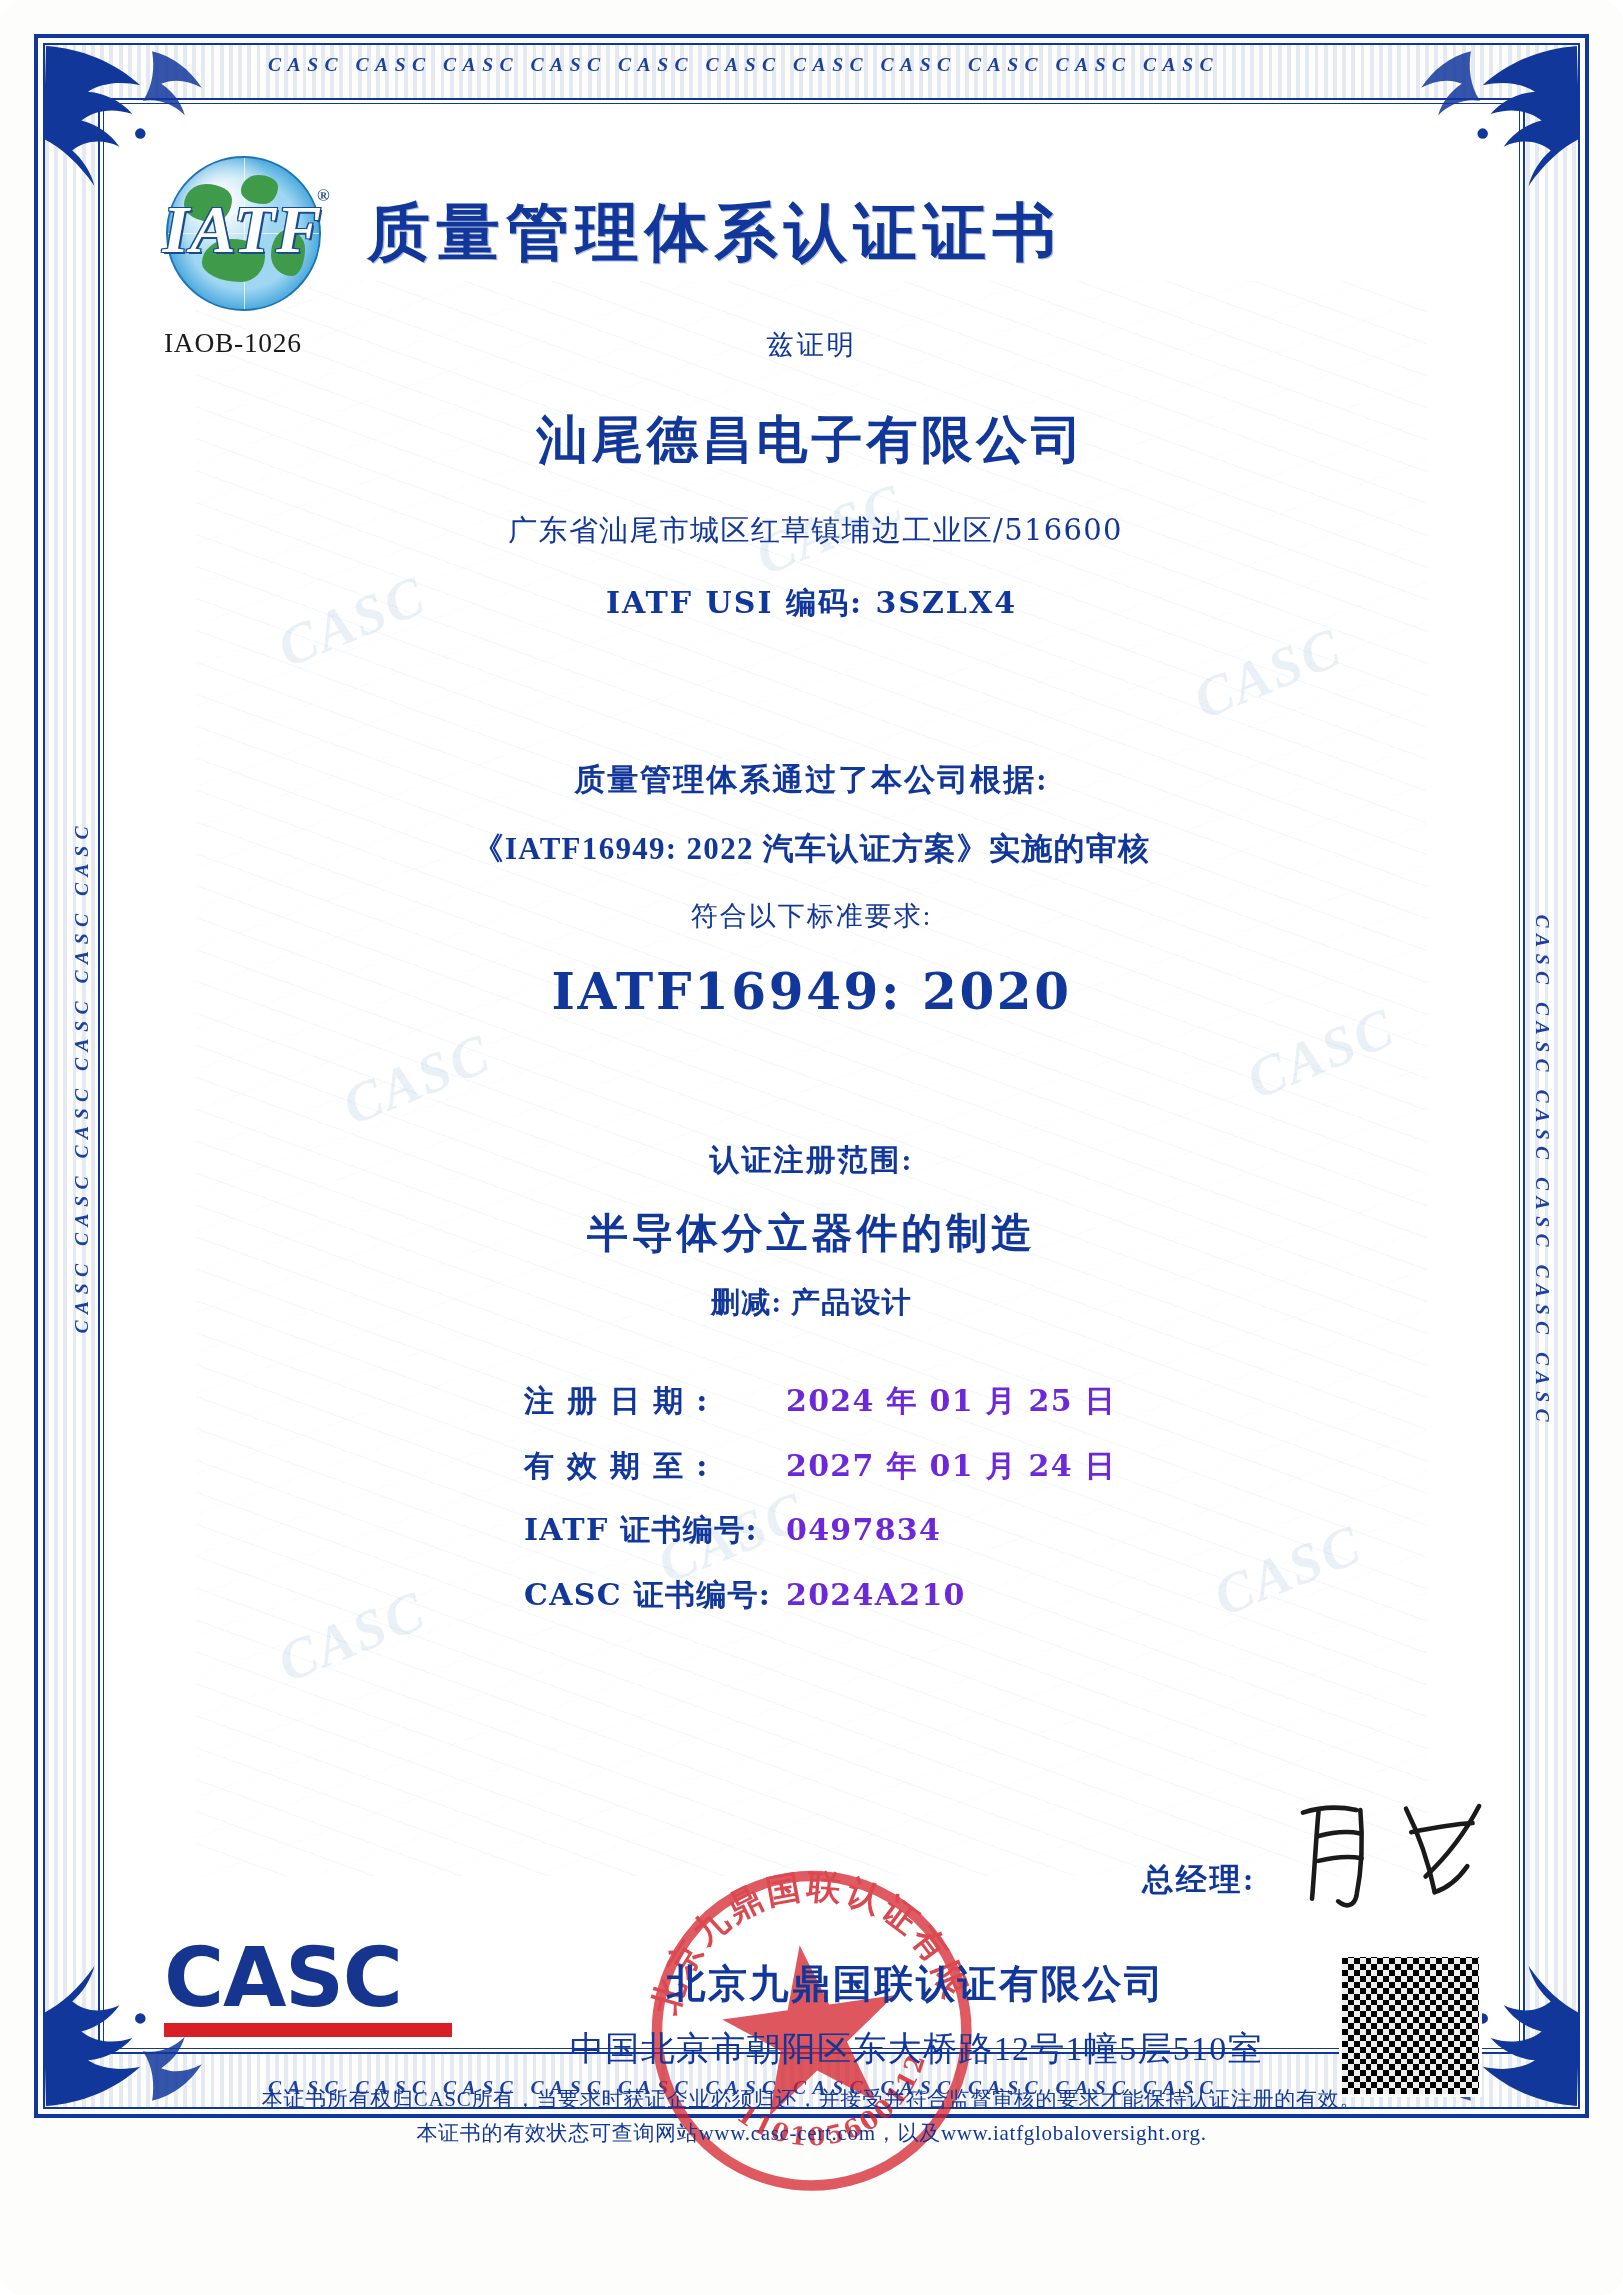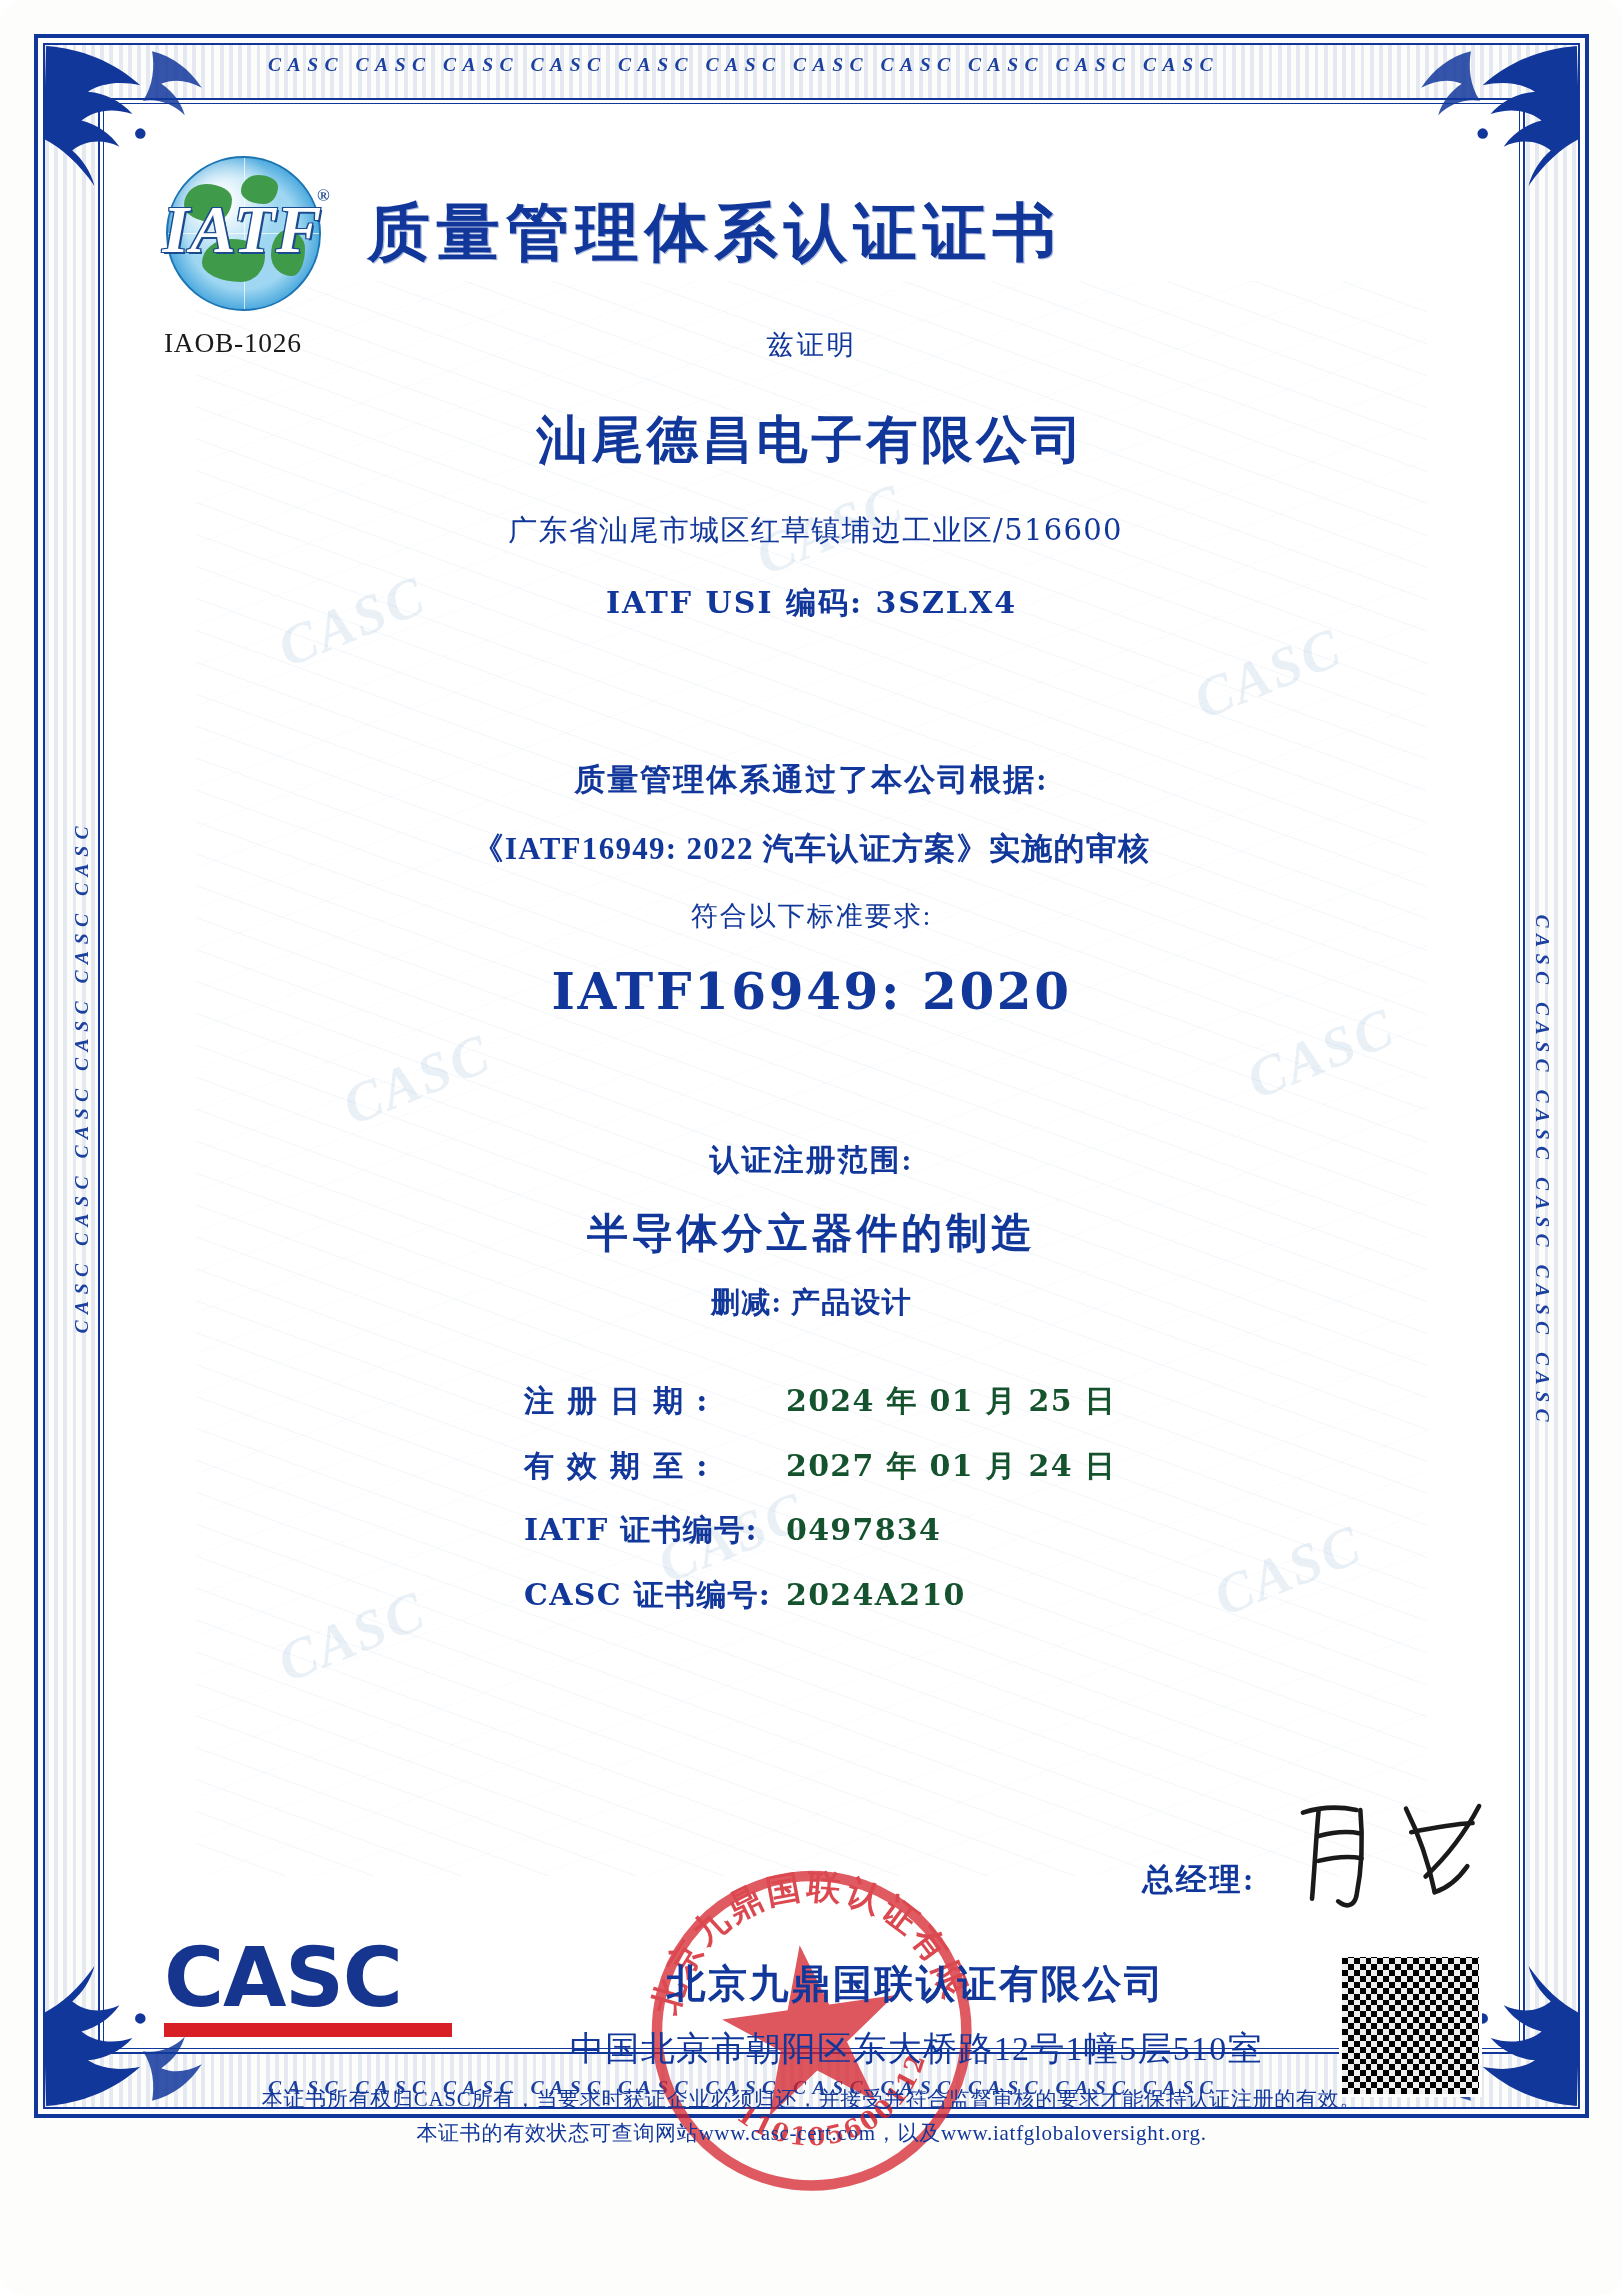--- a/index.html
+++ b/index.html
@@ -274,21 +274,21 @@
     font-weight: bold;
     letter-spacing: 1.3px;
     color: #12379b;
     font-family: "DejaVu Serif", serif;
   }
   .det-value {
     flex: 1;
     font-size: 30px;
     font-weight: bold;
     letter-spacing: 1.3px;
-    color: #14532d;
+    color: #6d28d9;
     font-family: "DejaVu Serif", serif;
   }
 
   
   .gm-label {
     position: absolute;
     right: 367px;
     top: 1859px;
     font-size: 31px;
     font-weight: bold;

